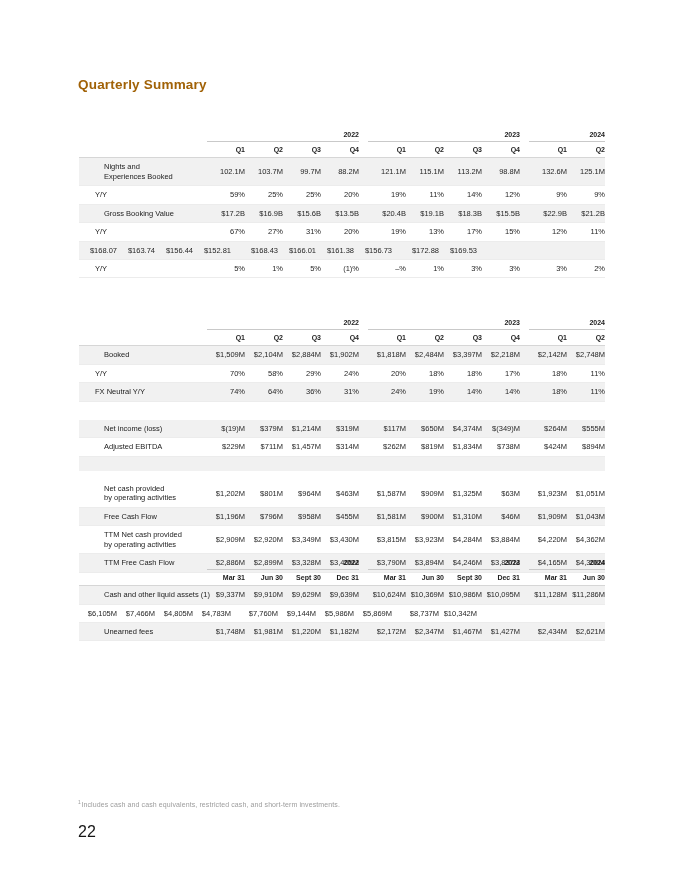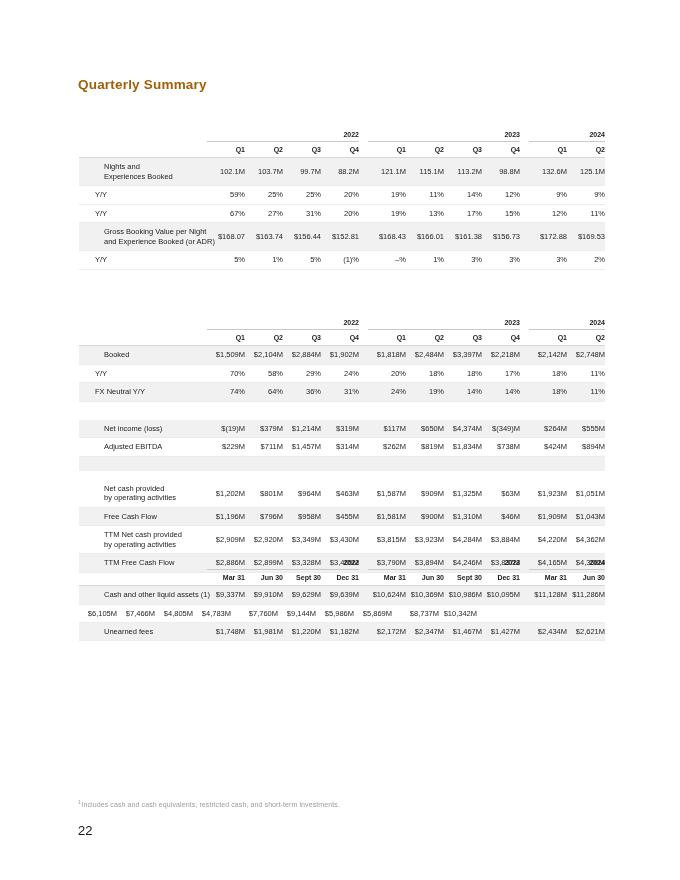--- a/index.html
+++ b/index.html
@@ -46,21 +46,21 @@
   .cell-label.indent { padding-left:16px; }
   .lbl-line { white-space:nowrap; }
   .trow .cell { color:#262626; }
 
   .rgap { width:100%; }
   .rgap.shaded { background:#f1f1f1; }
 
   .footnote { position:absolute; left:78px; top:799px; font-size:7px; color:#9c9c9c; letter-spacing:.1px; }
   .footnote sup { font-size:5px; vertical-align:super; margin-right:.5px; }
 
-  .pagenum { position:absolute; left:78px; top:823px; font-size:13px; font-weight:500; color:#141414; }
+  .pagenum { position:absolute; left:78px; top:823px; font-size:16px; font-weight:500; color:#141414; }
 </style>
 </head>
 <body>
 
 <div class="page">
   <h1 class="title">Quarterly Summary</h1>
 
   <div class="qtable t1">
       <div class="yr-row">
         <div class="lbl-spacer"></div>
@@ -113,42 +113,55 @@
         <div class="cell">20%</div>
         <div class="ggap"></div>
         <div class="cell">19%</div>
         <div class="cell">11%</div>
         <div class="cell">14%</div>
         <div class="cell">12%</div>
         <div class="ggap"></div>
         <div class="cell">9%</div>
         <div class="cell">9%</div>
       </div>
+      <div class="trow shaded">
+        <div class="cell-label">
+          <div class="lbl-line">Gross Booking Value</div>
+        </div>
+        <div class="cell">$17.2B</div>
+        <div class="cell">$16.9B</div>
+        <div class="cell">$15.6B</div>
+        <div class="cell">$13.5B</div>
+        <div class="ggap"></div>
+        <div class="cell">$20.4B</div>
+        <div class="cell">$19.1B</div>
+        <div class="cell">$18.3B</div>
+        <div class="cell">$15.5B</div>
+        <div class="ggap"></div>
+        <div class="cell">$22.9B</div>
+        <div class="cell">$21.2B</div>
+      </div>
       <div class="trow">
         <div class="cell-label indent">
           <div class="lbl-line">Y/Y</div>
         </div>
         <div class="cell">67%</div>
         <div class="cell">27%</div>
         <div class="cell">31%</div>
         <div class="cell">20%</div>
         <div class="ggap"></div>
         <div class="cell">19%</div>
         <div class="cell">13%</div>
         <div class="cell">17%</div>
         <div class="cell">15%</div>
         <div class="ggap"></div>
         <div class="cell">12%</div>
         <div class="cell">11%</div>
       </div>
       <div class="trow shaded">
-        <div class="cell-label">
-          <div class="lbl-line">Gross Booking Value per Night</div>
-          <div class="lbl-line">and Experience Booked (or ADR)</div>
-        </div>
         <div class="cell">$168.07</div>
         <div class="cell">$163.74</div>
         <div class="cell">$156.44</div>
         <div class="cell">$152.81</div>
         <div class="ggap"></div>
         <div class="cell">$168.43</div>
         <div class="cell">$166.01</div>
         <div class="cell">$161.38</div>
         <div class="cell">$156.73</div>
         <div class="ggap"></div>

